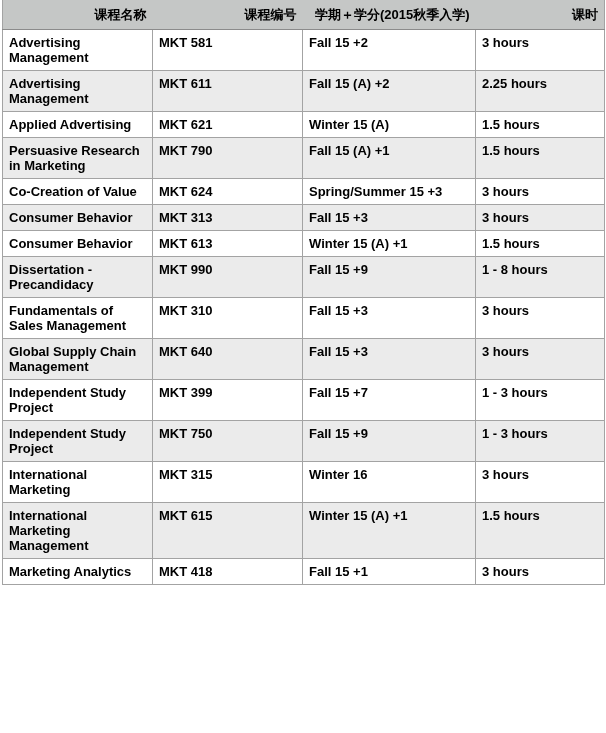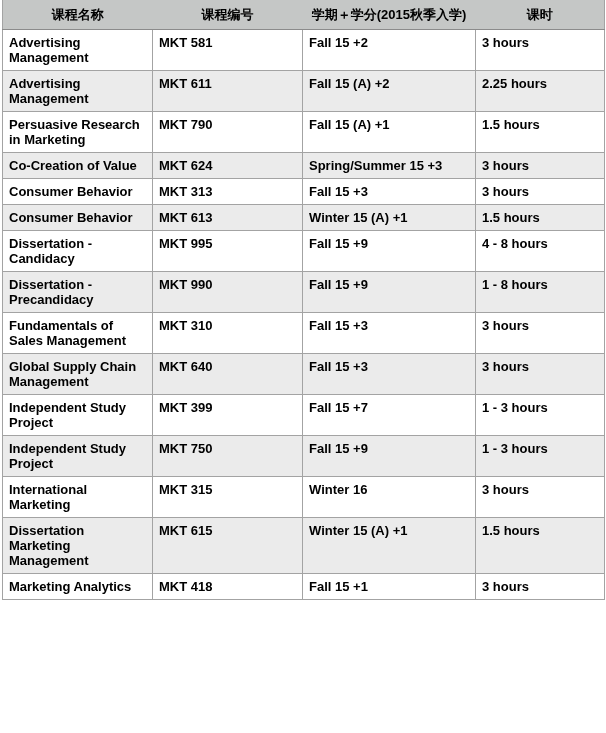--- a/index.html
+++ b/index.html
@@ -27,21 +27,21 @@
   col.c-name{width:150px;}
   col.c-number{width:150px;}
   col.c-term{width:173px;}
   col.c-hours{width:129px;}
   th{
     background:var(--header-bg);
     color:var(--text);
     font-size:13px;
     font-weight:700;
     line-height:15px;
-    text-align:center;
+    text-align:right;
     vertical-align:middle;
     padding:7px 6px;
     border-bottom:1px solid var(--header-border);
     white-space:nowrap;
     overflow:hidden;
   }
   td{
     color:var(--text);
     font-size:13px;
     font-weight:700;
@@ -79,20 +79,26 @@
           <td>Fall 15 +2</td>
           <td>3 hours</td>
         </tr>
         <tr>
           <td>Advertising Management</td>
           <td>MKT 611</td>
           <td>Fall 15 (A) +2</td>
           <td>2.25 hours</td>
         </tr>
         <tr>
+          <td>Applied Advertising</td>
+          <td>MKT 621</td>
+          <td>Winter 15 (A)</td>
+          <td>1.5 hours</td>
+        </tr>
+        <tr>
           <td>Persuasive Research in Marketing</td>
           <td>MKT 790</td>
           <td>Fall 15 (A) +1</td>
           <td>1.5 hours</td>
         </tr>
         <tr>
           <td>Co-Creation of Value</td>
           <td>MKT 624</td>
           <td>Spring/Summer 15 +3</td>
           <td>3 hours</td>
@@ -101,26 +107,20 @@
           <td>Consumer Behavior</td>
           <td>MKT 313</td>
           <td>Fall 15 +3</td>
           <td>3 hours</td>
         </tr>
         <tr>
           <td>Consumer Behavior</td>
           <td>MKT 613</td>
           <td>Winter 15 (A) +1</td>
           <td>1.5 hours</td>
-        </tr>
-        <tr>
-          <td>Dissertation - Candidacy</td>
-          <td>MKT 995</td>
-          <td>Fall 15 +9</td>
-          <td>4 - 8 hours</td>
         </tr>
         <tr>
           <td>Dissertation - Precandidacy</td>
           <td>MKT 990</td>
           <td>Fall 15 +9</td>
           <td>1 - 8 hours</td>
         </tr>
         <tr>
           <td>Fundamentals of Sales Management</td>
           <td>MKT 310</td>
@@ -145,21 +145,21 @@
           <td>Fall 15 +9</td>
           <td>1 - 3 hours</td>
         </tr>
         <tr>
           <td>International Marketing</td>
           <td>MKT 315</td>
           <td>Winter 16</td>
           <td>3 hours</td>
         </tr>
         <tr>
-          <td>Dissertation Marketing Management</td>
+          <td>International Marketing Management</td>
           <td>MKT 615</td>
           <td>Winter 15 (A) +1</td>
           <td>1.5 hours</td>
         </tr>
         <tr>
           <td>Marketing Analytics</td>
           <td>MKT 418</td>
           <td>Fall 15 +1</td>
           <td>3 hours</td>
         </tr>

